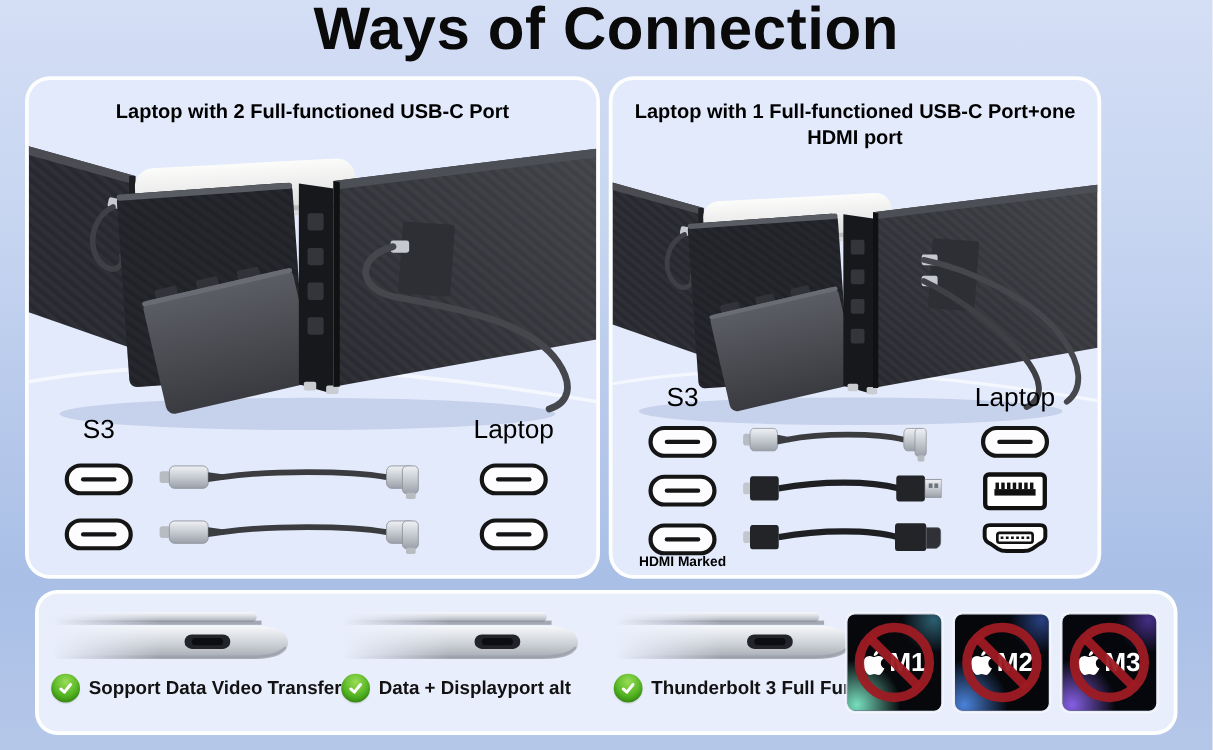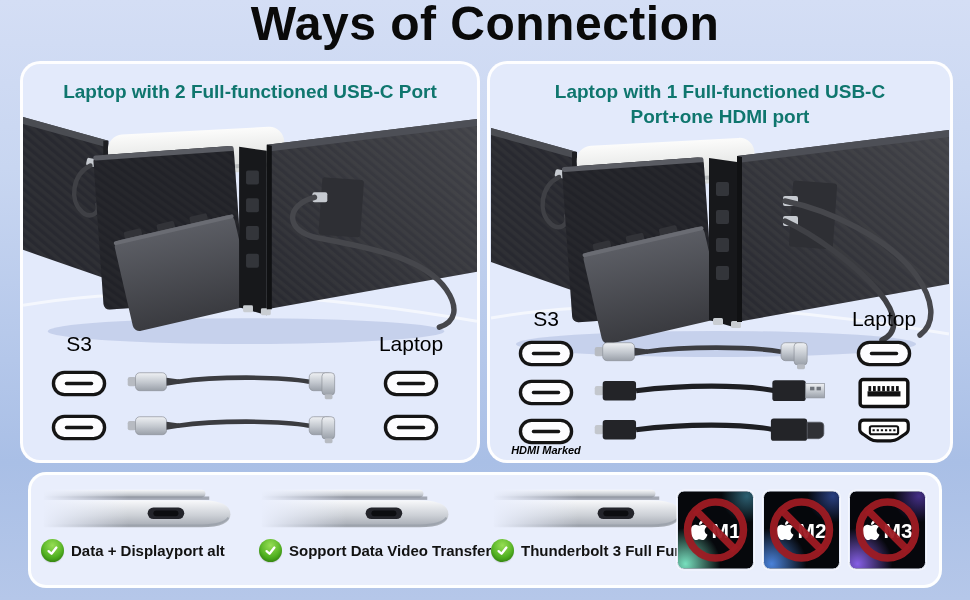--- a/index.html
+++ b/index.html
@@ -10,38 +10,38 @@
   }
   .page-title{
     position:absolute;top:-4px;left:0;right:0;text-align:center;
     font-size:48px;font-weight:800;letter-spacing:.5px;color:#0a0a0a;
   }
   .panel{
     position:absolute;background:#e3eafb;border:3px solid rgba(255,255,255,.95);
     border-radius:20px;box-sizing:border-box;
   }
   #panel-left{left:20px;top:61px;width:460px;height:402px;}
-  #panel-right{left:487px;top:61px;width:466px;height:402px;}
+  #panel-right{left:487px;top:61px;width:394px;height:402px;}
   .panel-title{
-    margin:16px auto 0;text-align:center;font-size:19px;font-weight:700;
-    color:#0f766e;line-height:1.3;max-width:400px;position:relative;z-index:2;
+    margin:16px auto 0;text-align:center;font-size:16px;font-weight:700;
+    color:#000000;line-height:1.3;max-width:400px;position:relative;z-index:2;
   }
   .photo{position:absolute;left:0;width:100%;z-index:1;}
   #photo-left{top:44px;height:252px;}
   #photo-right{top:56px;height:252px;}
   .conn{
     position:absolute;left:20px;right:20px;z-index:3;
     display:grid;grid-template-columns:72px 1fr 92px;column-gap:12px;align-items:center;
   }
   #conn-left{bottom:16px;row-gap:11px;}
   #conn-right{bottom:12px;row-gap:6px;}
   .lbl{font-size:21px;font-weight:400;text-align:center;color:#000;}
   .port{justify-self:center;display:block;}
   .cable{width:100%;height:33px;display:block;}
-  .port-wrap{position:relative;justify-self:center;font-style:italic;}
+  .port-wrap{position:relative;justify-self:center;}
   .note{
     position:absolute;top:98%;left:50%;transform:translateX(-50%);
     font-size:11px;font-weight:700;white-space:nowrap;color:#000;
   }
   #bottom-panel{
     position:absolute;left:28px;top:472px;width:914px;height:116px;
     background:#e9eefc;border:3px solid rgba(255,255,255,.95);border-radius:18px;
     box-sizing:border-box;
   }
   .features{position:absolute;left:8px;top:8px;display:flex;}
@@ -331,60 +331,60 @@
       <path d="M8,3.5 H54 Q58.5,3.5 58.5,8 V14 Q58.5,18 53,20.5 L46.5,25 Q43.5,27 38.5,27 H23.5 Q18.5,27 15.5,25 L9,20.5 Q3.5,18 3.5,14 V8 Q3.5,3.5 8,3.5 Z" fill="#fff" stroke="#111" stroke-width="3.6"></path>
       <rect x="15" y="10.5" width="32" height="9" rx="2" fill="none" stroke="#111" stroke-width="2.4"></rect>
       <line x1="18" y1="15" x2="44" y2="15" stroke="#111" stroke-width="2.4" stroke-dasharray="2.5 2.2"></line>
     </svg>
   </div>
 </div>
 
 <div id="bottom-panel">
   <div class="features">
 
+    <div class="feature" style="width:226px">
+      <svg class="edge" viewBox="0 0 200 54">
+        <rect x="2" y="7" width="168" height="8" rx="4" fill="url(#edgeG)"></rect>
+        <rect x="2" y="14" width="172" height="3.5" fill="#848a95" opacity=".7"></rect>
+        <path d="M2,18 H164 Q196,18 196,32.5 Q196,46 166,46 H2 Z" fill="url(#edgeG)"></path>
+        <path d="M2,44 H166 Q188,44 194,36" stroke="#9aa0aa" stroke-width="2" fill="none" opacity=".8"></path>
+        <rect x="110" y="25.5" width="38" height="12" rx="6" fill="#23242a"></rect>
+        <rect x="116" y="28.5" width="26" height="6" rx="3" fill="#0c0d10"></rect>
+        <rect x="0" y="0" width="90" height="54" fill="url(#fadeG)"></rect>
+      </svg>
+      <div class="check-row">
+        <span class="check">
+          <svg viewBox="0 0 20 20">
+              <polyline points="4,11 8.5,15 16,5.5" fill="none" stroke="#fff" stroke-width="3.6" stroke-linecap="round" stroke-linejoin="round"></polyline>
+            </svg>
+        </span>
+        <span class="feature-label">Sopport Data Video Transfer</span>
+      </div>
+    </div>
+
     <div class="feature">
       <svg class="edge" viewBox="0 0 200 54">
         <rect x="2" y="7" width="168" height="8" rx="4" fill="url(#edgeG)"></rect>
         <rect x="2" y="14" width="172" height="3.5" fill="#848a95" opacity=".7"></rect>
         <path d="M2,18 H164 Q196,18 196,32.5 Q196,46 166,46 H2 Z" fill="url(#edgeG)"></path>
         <path d="M2,44 H166 Q188,44 194,36" stroke="#9aa0aa" stroke-width="2" fill="none" opacity=".8"></path>
         <rect x="110" y="25.5" width="38" height="12" rx="6" fill="#23242a"></rect>
         <rect x="116" y="28.5" width="26" height="6" rx="3" fill="#0c0d10"></rect>
         <rect x="0" y="0" width="90" height="54" fill="url(#fadeG)"></rect>
       </svg>
       <div class="check-row">
         <span class="check">
           <svg viewBox="0 0 20 20">
               <polyline points="4,11 8.5,15 16,5.5" fill="none" stroke="#fff" stroke-width="3.6" stroke-linecap="round" stroke-linejoin="round"></polyline>
             </svg>
         </span>
         <span class="feature-label">Data + Displayport alt</span>
       </div>
     </div>
 
-    <div class="feature" style="width:226px">
-      <svg class="edge" viewBox="0 0 200 54">
-        <rect x="2" y="7" width="168" height="8" rx="4" fill="url(#edgeG)"></rect>
-        <rect x="2" y="14" width="172" height="3.5" fill="#848a95" opacity=".7"></rect>
-        <path d="M2,18 H164 Q196,18 196,32.5 Q196,46 166,46 H2 Z" fill="url(#edgeG)"></path>
-        <path d="M2,44 H166 Q188,44 194,36" stroke="#9aa0aa" stroke-width="2" fill="none" opacity=".8"></path>
-        <rect x="110" y="25.5" width="38" height="12" rx="6" fill="#23242a"></rect>
-        <rect x="116" y="28.5" width="26" height="6" rx="3" fill="#0c0d10"></rect>
-        <rect x="0" y="0" width="90" height="54" fill="url(#fadeG)"></rect>
-      </svg>
-      <div class="check-row">
-        <span class="check">
-          <svg viewBox="0 0 20 20">
-              <polyline points="4,11 8.5,15 16,5.5" fill="none" stroke="#fff" stroke-width="3.6" stroke-linecap="round" stroke-linejoin="round"></polyline>
-            </svg>
-        </span>
-        <span class="feature-label">Sopport Data Video Transfer</span>
-      </div>
-    </div>
-
     <div class="feature" style="width:218px">
       <svg class="edge" viewBox="0 0 200 54">
         <rect x="2" y="7" width="168" height="8" rx="4" fill="url(#edgeG)"></rect>
         <rect x="2" y="14" width="172" height="3.5" fill="#848a95" opacity=".7"></rect>
         <path d="M2,18 H164 Q196,18 196,32.5 Q196,46 166,46 H2 Z" fill="url(#edgeG)"></path>
         <path d="M2,44 H166 Q188,44 194,36" stroke="#9aa0aa" stroke-width="2" fill="none" opacity=".8"></path>
         <rect x="110" y="25.5" width="38" height="12" rx="6" fill="#23242a"></rect>
         <rect x="116" y="28.5" width="26" height="6" rx="3" fill="#0c0d10"></rect>
         <rect x="0" y="0" width="90" height="54" fill="url(#fadeG)"></rect>
       </svg>

